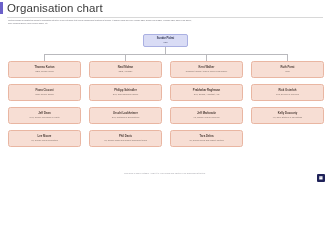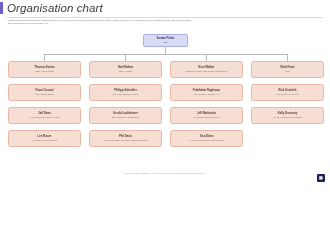--- a/index.html
+++ b/index.html
@@ -5,21 +5,21 @@
   * { box-sizing: border-box; margin: 0; padding: 0; }
   html, body {
     width: 330px; height: 186px;
     background: #ffffff;
     font-family: "Liberation Sans", sans-serif;
     overflow: hidden;
   }
   .slide { position: relative; width: 330px; height: 186px; background: #fff; }
 
   
-  .header { position: absolute; left: 0; top: 0; width: 330px; height: 17px; font-style: italic; }
+  .header { position: absolute; left: 0; top: 0; width: 330px; height: 17px; }
   .accent-bar {
     position: absolute; left: 0; top: 2px;
     width: 3px; height: 12px; background: #6b60c9;
   }
   .page-title {
     position: absolute; left: 7px; top: 1px;
     font-size: 11.5px; font-weight: 400; color: #3a3a3a;
     letter-spacing: 0.1px; line-height: 14px; white-space: nowrap;
   }
   .title-rule {

